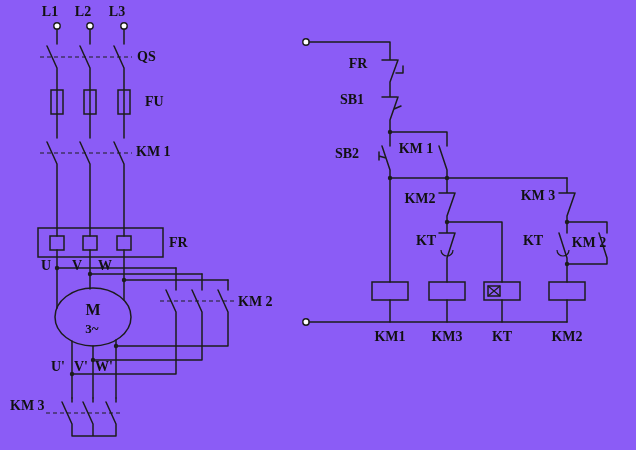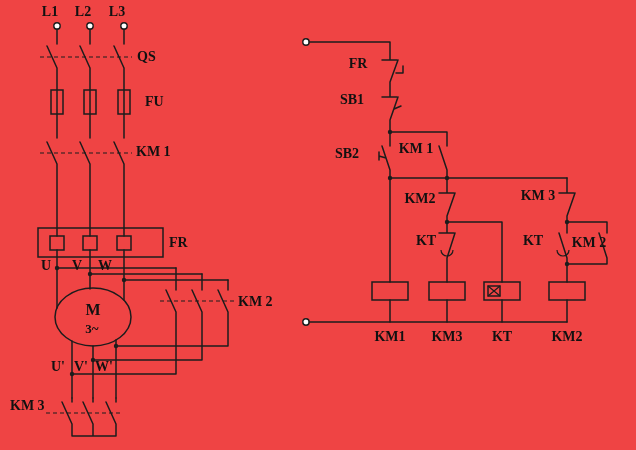--- a/index.html
+++ b/index.html
@@ -1,16 +1,16 @@
 <!DOCTYPE html>
 <html><head>
 <meta charset="utf-8">
 <style>
   html,body{margin:0;padding:0;background:#ffffff;}
-  .stage{position:relative;width:636px;height:450px;background:#ef4444;overflow:hidden;}
+  .stage{position:relative;width:636px;height:450px;background:#8b5cf6;overflow:hidden;}
   svg{display:block;}
   .wire{stroke:#1c1c1c;stroke-width:1.5;fill:none;stroke-linecap:round;stroke-linejoin:round;}
   .thin{stroke:#1c1c1c;stroke-width:1.2;fill:none;}
   .dash{stroke:#1c1c1c;stroke-width:1.1;fill:none;stroke-dasharray:4 3;}
   .box{fill:none;stroke:#1c1c1c;stroke-width:1.5;}
   .term{fill:#ffffff;stroke:#1c1c1c;stroke-width:1.4;}
   .node{fill:#1c1c1c;stroke:none;}
   .lbl{font-family:"Liberation Serif", serif;font-weight:bold;font-size:14px;fill:#111;}
   .lbl-big{font-size:16px;}
   .lbl-sm{font-size:13px;}

